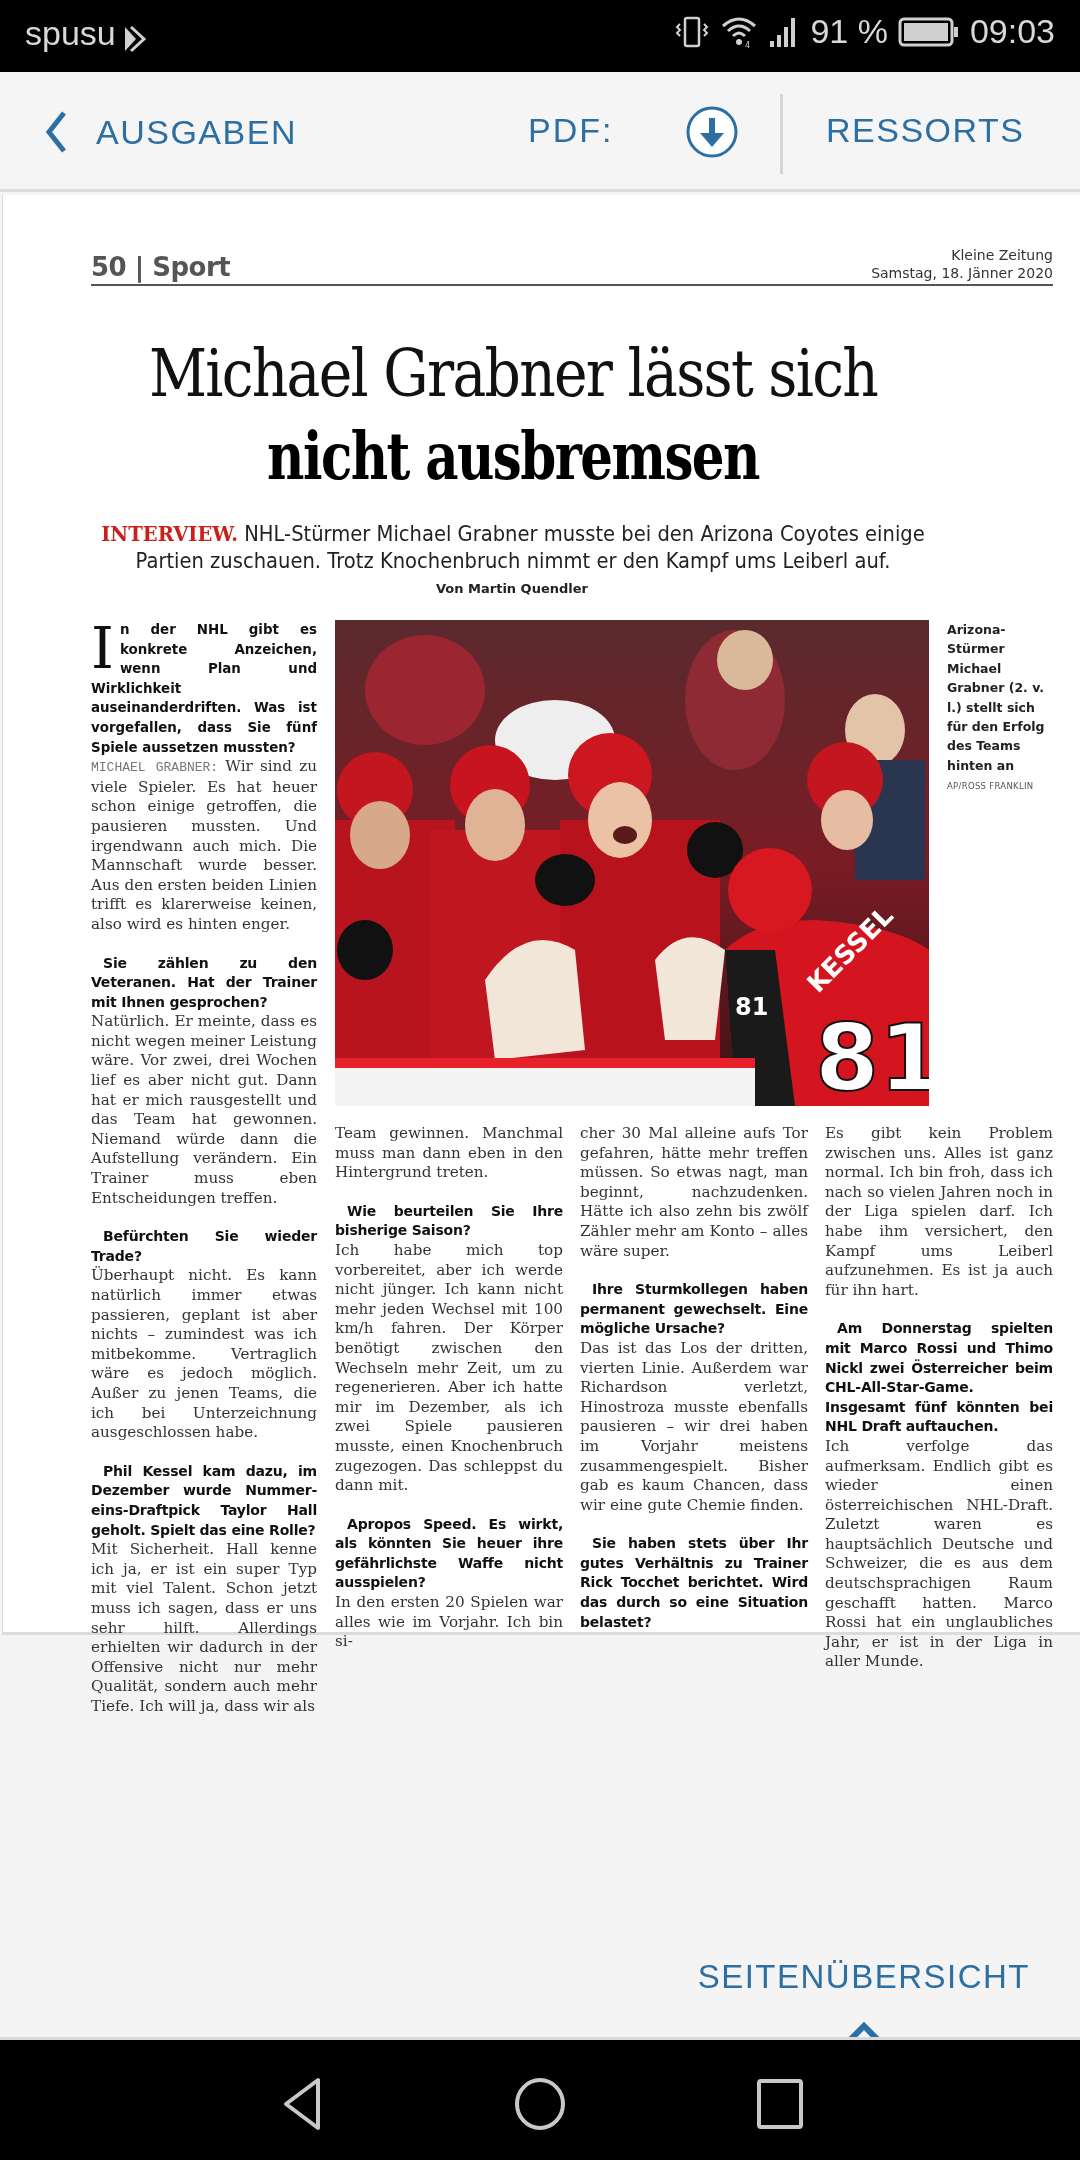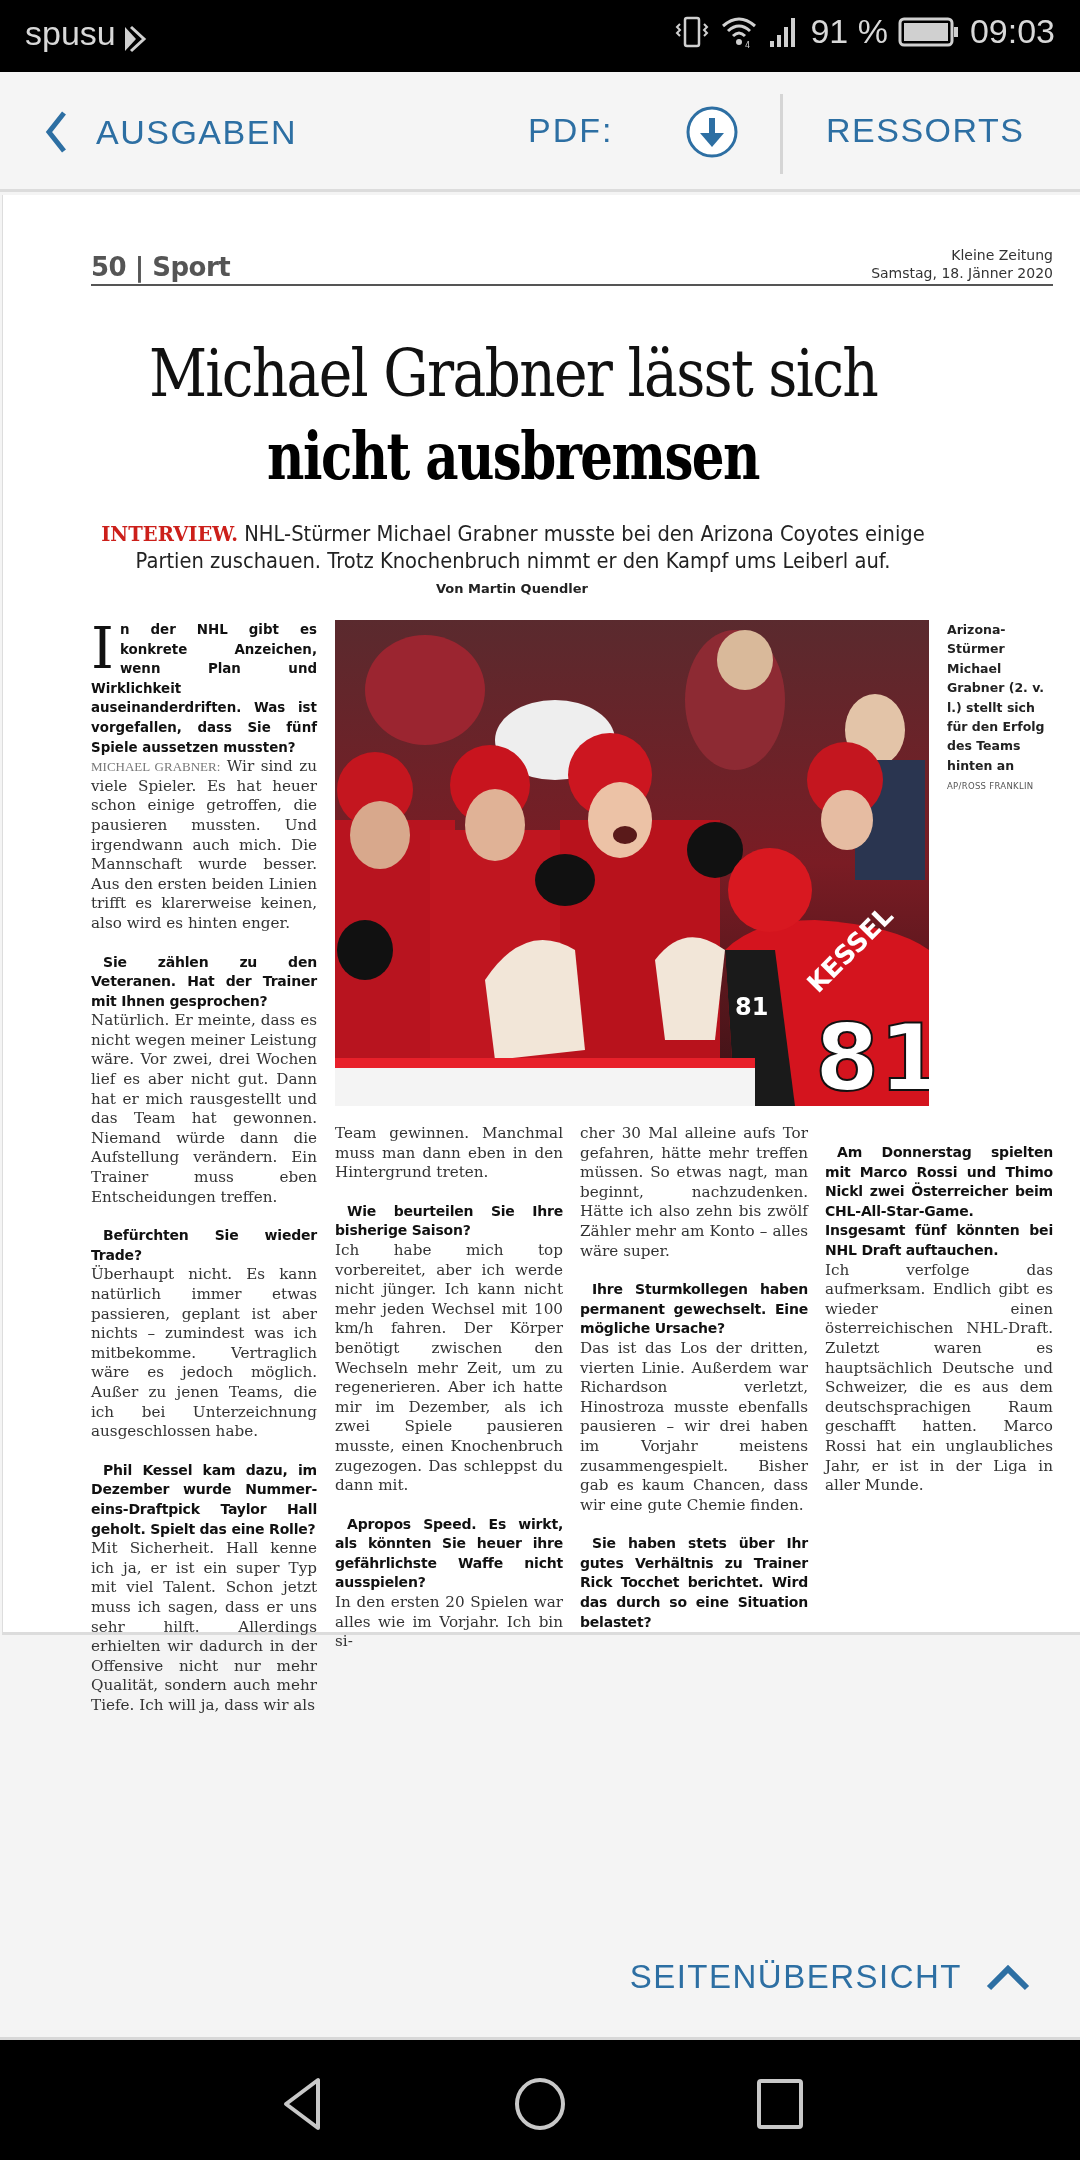--- a/index.html
+++ b/index.html
@@ -30,30 +30,30 @@
   .headline1 { position: absolute; left: 0; width: 1020px; top: 140px; text-align: center; font-family: "DejaVu Serif", serif; font-size: 66px; color: #111; letter-spacing: -2px; transform: scaleX(0.86); }
   .headline2 { position: absolute; left: 0; width: 1020px; top: 222px; text-align: center; font-family: "DejaVu Serif", serif; font-weight: bold; font-size: 66px; color: #000; letter-spacing: -2px; transform: scaleX(0.78); }
 
   .lead { position: absolute; left: 40px; width: 940px; top: 325px; text-align: center; font-family: "DejaVu Sans", sans-serif; font-size: 21px; line-height: 27px; color: #222; transform: scaleX(0.93); }
   .lead .kicker { color: #cc1f1a; font-weight: bold; font-family: "DejaVu Serif", serif; }
   .byline { position: absolute; left: 0; width: 1018px; top: 386px; text-align: center; font-size: 13px; font-weight: bold; font-family: "DejaVu Sans", sans-serif; color: #222; }
 
   .col { position: absolute; font-family: "DejaVu Serif", serif; font-size: 15.2px; line-height: 19.6px; color: #333; text-align: justify; hyphens: manual; }
   .col p { margin: 0; }
   .q { font-family: "DejaVu Sans", sans-serif; font-weight: bold; color: #111; font-size: 14px; line-height: 19.6px; letter-spacing: -0.2px; margin-top: 19px !important; text-indent: 12px; }
-  .speaker { font-family: Liberation Serif, serif; color: #777; font-size: 13px; }
+  .speaker { font-family: Liberation Mono, monospace; color: #777; font-size: 13px; }
   .dropcap { float: left; font-family: "DejaVu Serif", serif; font-size: 58px; line-height: 52px; margin: 2px 6px 0 0; color: #111; font-weight: normal; }
   .intro { font-family: "DejaVu Sans", sans-serif; font-weight: bold; color: #111; font-size: 13.4px; line-height: 19.6px; text-align: justify; }
 
   .photo { position: absolute; left: 332px; top: 425px; width: 594px; height: 486px; background: #8a1a22; overflow: hidden; cursor: pointer; }
   .caption { position: absolute; left: 944px; top: 425px; width: 110px; font-family: "DejaVu Sans", sans-serif; font-weight: bold; font-size: 12.5px; line-height: 19.4px; color: #222; }
   .caption .credit { font-weight: normal; font-size: 8.5px; color: #555; letter-spacing: 0.3px; }
 
   
-  .overview { position: absolute; right: 50px; top: 1958px; display: flex; align-items: center; gap: 24px; color: #2d6fa3; font-size: 33px; letter-spacing: 1.5px; cursor: pointer; }
+  .overview { position: absolute; right: 50px; top: 1958px; display: flex; align-items: center; gap: 24px; color: #2d6fa3; font-size: 33px; letter-spacing: 1.5px; cursor: pointer; flex-direction: column; }
   .navbar { position: absolute; left: 0; top: 2037px; width: 1080px; height: 123px; background: #000; border-top: 3px solid #d8d8d8; }
   .navbtn { position: absolute; top: 36px; width: 60px; height: 56px; cursor: pointer; }
 </style>
 </head>
 <body>
 
 <div class="statusbar">
   <div class="carrier">
     <span>spusu</span>
     <svg width="26" height="28" viewBox="0 0 26 28">
@@ -197,20 +197,21 @@
   </div>
 
   <div class="col" style="left:577px; top:929px; width:228px;">
     <p>cher 30 Mal alleine aufs Tor gefahren, hätte mehr treffen müssen. So etwas nagt, man beginnt, nachzudenken. Hätte ich also zehn bis zwölf Zähler mehr am Konto – alles wäre super.</p>
     <p class="q">Ihre Sturmkollegen haben permanent gewechselt. Eine mögliche Ursache?</p>
     <p>Das ist das Los der dritten, vierten Linie. Außerdem war Richardson verletzt, Hinostroza musste ebenfalls pausieren – wir drei haben im Vorjahr meistens zusammengespielt. Bisher gab es kaum Chancen, dass wir eine gute Chemie finden.</p>
     <p class="q">Sie haben stets über Ihr gutes Verhältnis zu Trainer Rick Tocchet berichtet. Wird das durch so eine Situation belastet?</p>
   </div>
 
   <div class="col" style="left:822px; top:929px; width:228px;">
+    <p>Es gibt kein Problem zwischen uns. Alles ist ganz normal. Ich bin froh, dass ich nach so vielen Jahren noch in der Liga spielen darf. Ich habe ihm versichert, den Kampf ums Leiberl aufzunehmen. Es ist ja auch für ihn hart.</p>
     <p class="q">Am Donnerstag spielten mit Marco Rossi und Thimo Nickl zwei Österreicher beim CHL-All-Star-Game. Insgesamt fünf könnten bei NHL Draft auftauchen.</p>
     <p>Ich verfolge das aufmerksam. Endlich gibt es wieder einen österreichischen NHL-Draft. Zuletzt waren es hauptsächlich Deutsche und Schweizer, die es aus dem deutschsprachigen Raum geschafft hatten. Marco Rossi hat ein unglaubliches Jahr, er ist in der Liga in aller Munde.</p>
   </div>
 </div>
 
 <div class="overview">
   <span>SEITENÜBERSICHT</span>
   <svg width="44" height="28" viewBox="0 0 44 28">
       <path d="M3 25 L22 6 L41 25" fill="none" stroke="#2d6fa3" stroke-width="6"></path>
     </svg>

